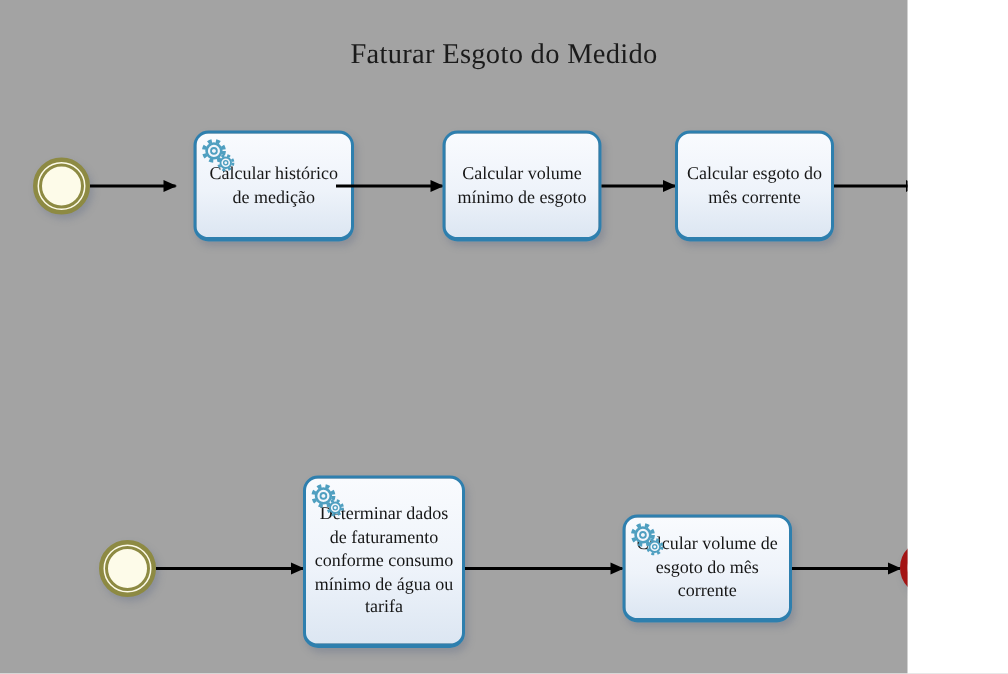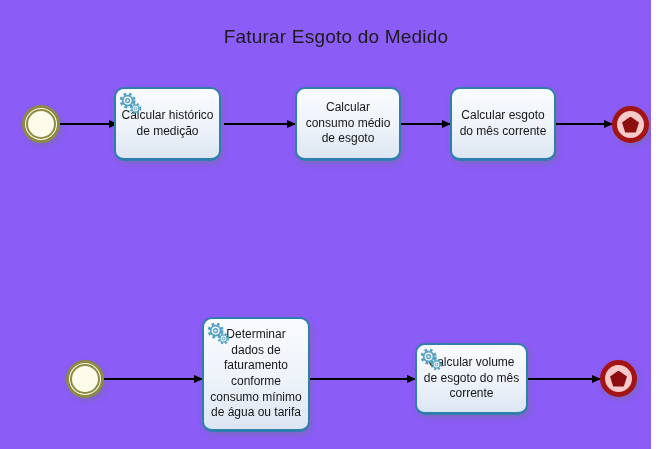--- a/index.html
+++ b/index.html
@@ -1,18 +1,18 @@
 <!DOCTYPE html>
 <html><head>
 <meta charset="utf-8">
 <style>
   html,body { margin:0; padding:0; background:#ffffff; }
   .canvas {
-    position:relative; width:651px; height:449px; background:#8b5cf6;
-    font-family:Liberation Sans, sans-serif; overflow:hidden;
+    position:relative; width:605px; height:449px; background:#a3a3a3;
+    font-family:Liberation Serif, serif; overflow:hidden;
   }
   .flow-title {
     position:absolute; left:0; width:672px; text-align:center;
     font-size:19px; color:#1b1b1b; letter-spacing:0.2px;
   }
   .task {
     position:absolute; box-sizing:border-box;
     border:2px solid #2e7fae; border-bottom-width:3px; border-radius:10px;
     background:linear-gradient(180deg,#f9fbfe 0%, #eef3fa 55%, #dce6f2 100%);
     box-shadow:2px 3px 5px rgba(110,120,140,0.45);
@@ -51,40 +51,40 @@
 <body>
 
 <div class="canvas">
 
   <div class="flow-title" style="top:26px">Faturar Esgoto do Medido</div>
 
   <div class="event-start" style="left:22px; top:105px"></div>
 
   <div class="arrow" style="left:60px; top:123px; width:57px"></div>
 
-  <div class="task" style="left:114px; top:87px; width:107px; height:74px">
+  <div class="task" style="left:129px; top:87px; width:107px; height:74px">
     <svg class="gears" viewBox="0 0 26 26">
       <g transform="translate(10,10)">
         <circle r="7" fill="none" stroke-width="2.6" stroke-dasharray="2.8 2.9" stroke="#4f9fc0"></circle>
         <circle r="5.1" fill="#f2f6fb" stroke-width="1.8" stroke="#4f9fc0"></circle>
         <circle r="2" fill="#f2f6fb" stroke-width="1.3" stroke="#4f9fc0"></circle>
       </g>
       <g transform="translate(18.2,18.2) scale(0.72)">
         <circle r="7" fill="none" stroke-width="2.6" stroke-dasharray="2.8 2.9" stroke="#4f9fc0"></circle>
         <circle r="5.1" fill="#f2f6fb" stroke-width="1.8" stroke="#4f9fc0"></circle>
         <circle r="2" fill="#f2f6fb" stroke-width="1.3" stroke="#4f9fc0"></circle>
       </g>
     </svg>
     <span class="task-label">Calcular histórico de medição</span>
   </div>
 
   <div class="arrow" style="left:224px; top:123px; width:71px"></div>
 
   <div class="task" style="left:295px; top:87px; width:106px; height:74px">
-    <span class="task-label">Calcular consumo médio de esgoto</span>
+    <span class="task-label">Calcular volume mínimo de esgoto</span>
   </div>
 
   <div class="arrow" style="left:401px; top:123px; width:49px"></div>
 
   <div class="task" style="left:450px; top:87px; width:106px; height:74px">
     <span class="task-label">Calcular esgoto do mês corrente</span>
   </div>
 
   <div class="arrow" style="left:556px; top:123px; width:56px"></div>
 

